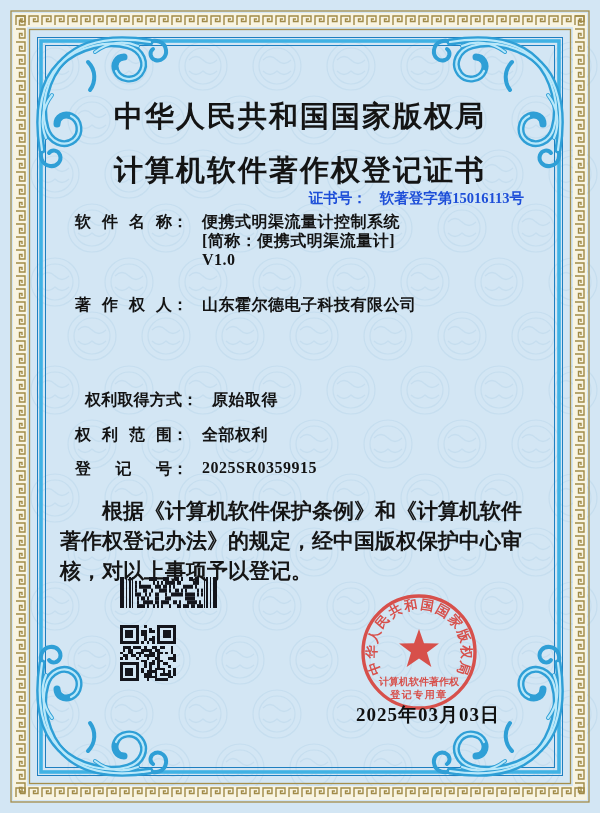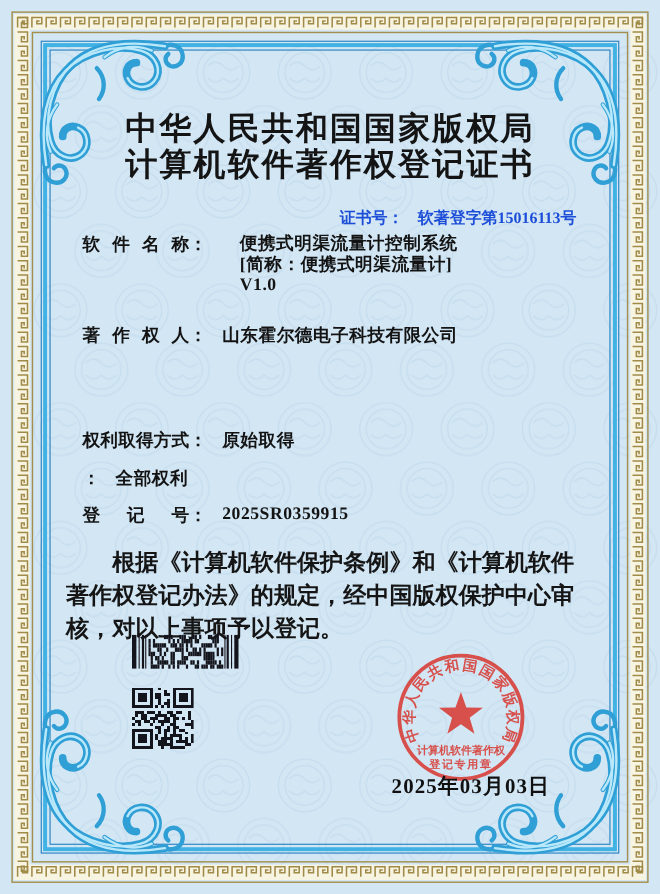--- a/index.html
+++ b/index.html
@@ -8,39 +8,39 @@
     background:#d3e6f4;
     font-family:"Liberation Serif","DejaVu Serif",serif;
     color:#151515;
   }
   #deco{position:absolute;left:0;top:0;}
   .title{
     position:absolute;left:0;width:600px;text-align:center;
     font-size:29px;font-weight:700;letter-spacing:2px;color:#141414;
   }
   #title1{top:97px;}
-  #title2{top:130px;}
+  #title2{top:151px;}
   .certno{
     position:absolute;top:189px;right:76px;
     font-size:14.5px;font-weight:700;display:flex;gap:13px;color:#1d4ed8;
   }
   .row{
     position:absolute;left:75px;display:flex;align-items:flex-start;
     font-size:16px;font-weight:700;color:#131313;
   }
   .flabel{
     display:inline-block;width:97px;
     text-align:justify;text-align-last:justify;-moz-text-align-last:justify;
   }
   .colon{display:inline-block;}
   .fvalue{margin-left:14px;letter-spacing:0.5px;}
-  .fvalue .vline{line-height:19px;margin-left:16px;}
+  .fvalue .vline{line-height:19px;}
   #row-name{top:212px;}
   #row-owner{top:295px;}
-  #row-acq{top:390px;}
+  #row-acq{top:390px;margin-left:10px;}
   #row-scope{top:425px;}
   #row-reg{top:459px;}
   .statement{
     position:absolute;left:60px;top:496px;width:482px;
     font-size:21px;font-weight:700;line-height:30px;
     text-indent:2em;color:#151515;
   }
   #barcode{position:absolute;left:120px;top:577px;}
   #qrcode{position:absolute;left:120px;top:625px;}
   #seal{position:absolute;left:349px;top:582px;opacity:0.93;}
@@ -448,20 +448,21 @@
   <span class="fvalue">山东霍尔德电子科技有限公司</span>
 </div>
 
 <div class="row" id="row-acq">
   <span class="flabel">权利取得方式</span>
   <span class="colon">：</span>
   <span class="fvalue">原始取得</span>
 </div>
 
 <div class="row" id="row-scope">
+  <span class="flabel">权利范围</span>
   <span class="colon">：</span>
   <span class="fvalue">全部权利</span>
 </div>
 
 <div class="row" id="row-reg">
   <span class="flabel">登记号</span>
   <span class="colon">：</span>
   <span class="fvalue">2025SR0359915</span>
 </div>
 

